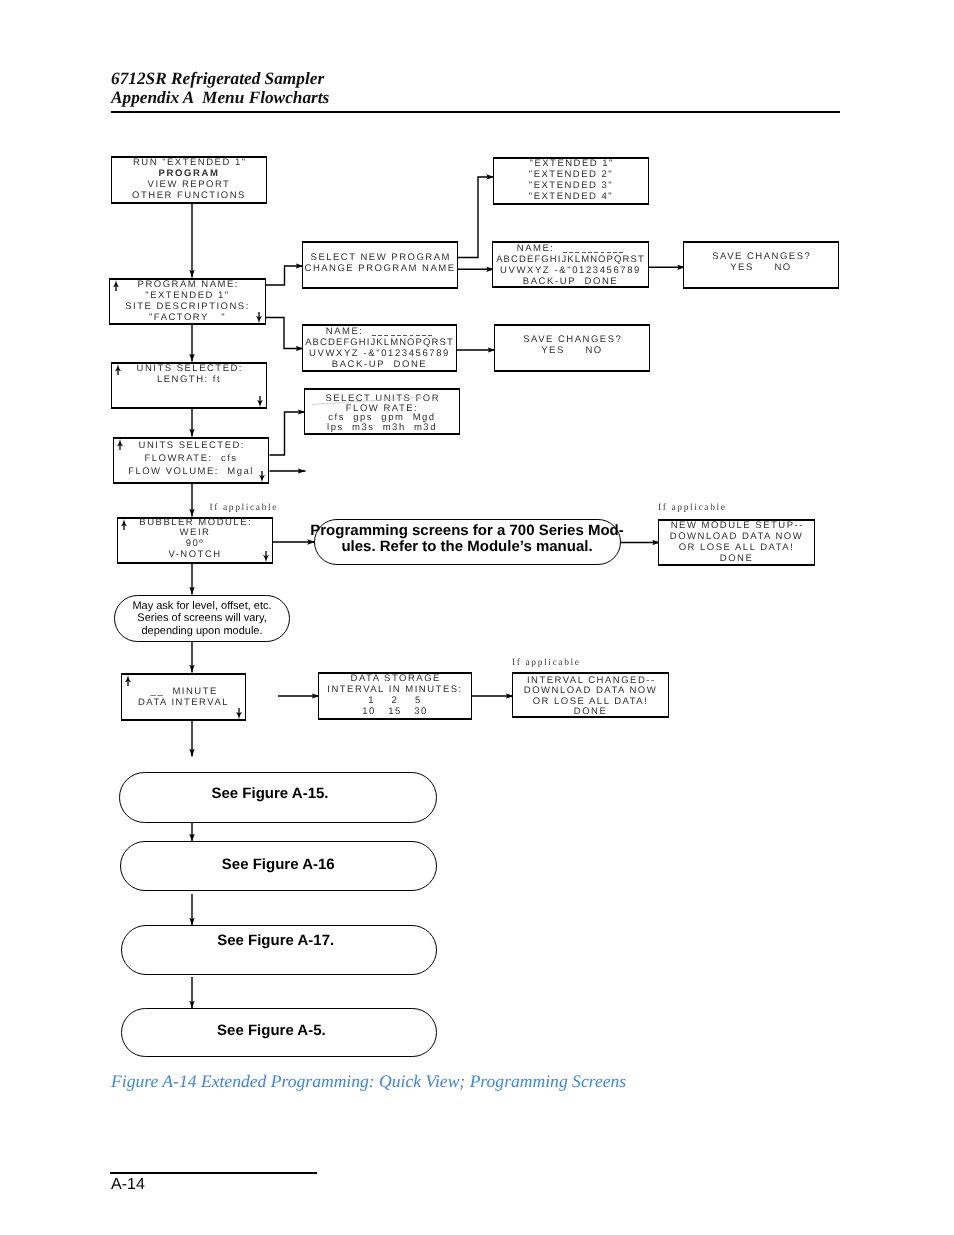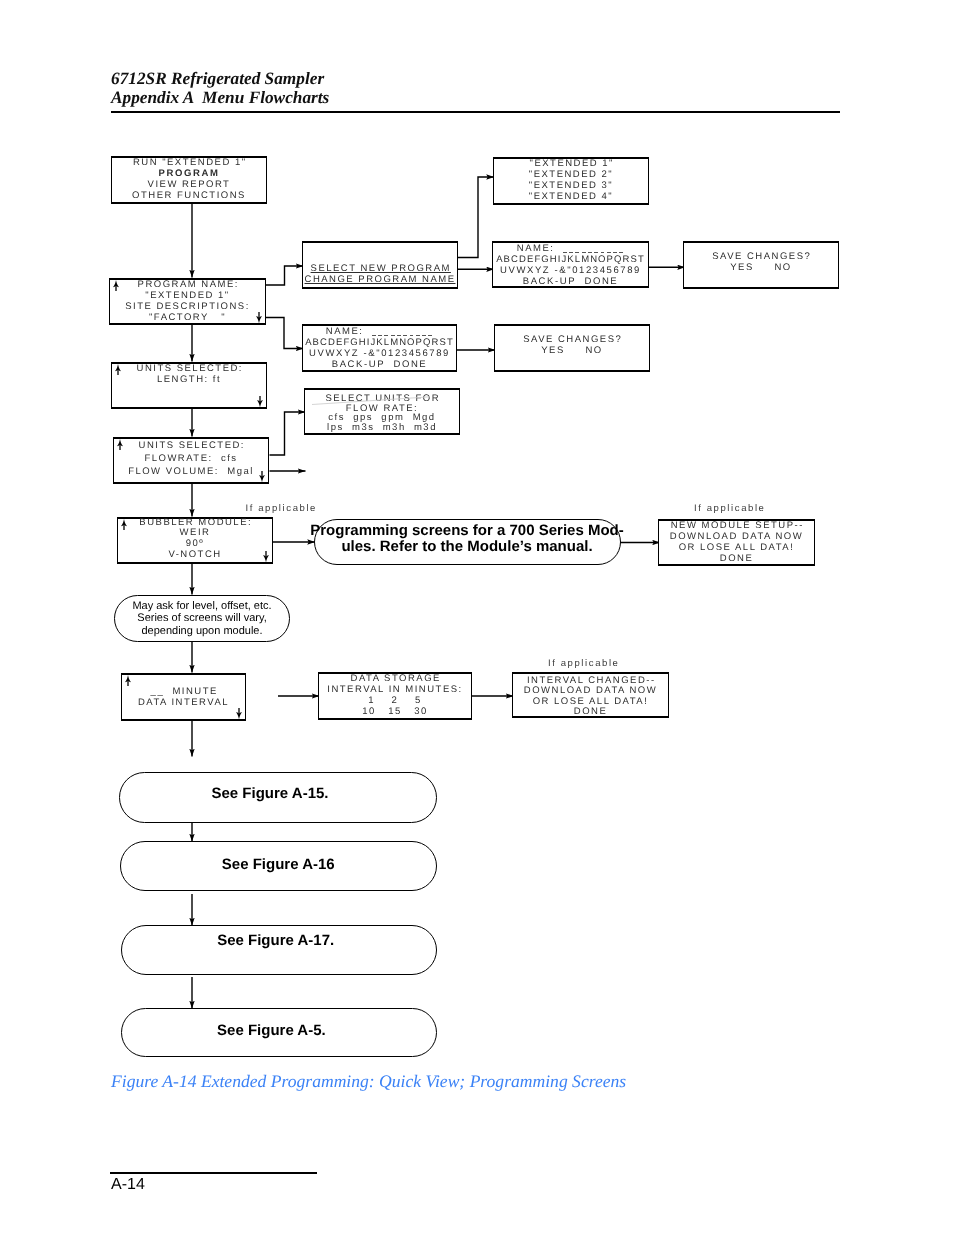--- a/index.html
+++ b/index.html
@@ -12,22 +12,22 @@
        font-weight:bold;font-size:17.3px;white-space:pre;color:#111;line-height:18.7px;}
   .rule{position:absolute;background:#000;}
   .cap{position:absolute;font-family:"Liberation Serif",serif;font-style:italic;
        font-size:17.6px;white-space:pre;color:#3b82f6;line-height:18px;}
   .pg{position:absolute;font-family:"Liberation Sans",sans-serif;font-size:16px;color:#000;}
   svg#wires,svg#overlay{position:absolute;left:0;top:0;width:954px;height:1235px;pointer-events:none;}
   .box{position:absolute;border:2px solid #000;border-left-width:1.5px;border-right-width:1.5px;background:#fff;box-sizing:border-box;}
   .lcd{position:absolute;left:0;right:0;font-family:"Liberation Sans",sans-serif;
        font-size:9.5px;letter-spacing:1.5px;text-indent:1.5px;
        color:#2e2e2e;text-align:center;white-space:pre;line-height:11px;}
-  .note{position:absolute;font-family:Liberation Sans, sans-serif;font-size:9.5px;
-        letter-spacing:1.6px;color:#3a3a3a;white-space:pre;line-height:11px;margin-left:36px;}
+  .note{position:absolute;font-family:Liberation Serif, serif;font-size:9.5px;
+        letter-spacing:1.6px;color:#3a3a3a;white-space:pre;line-height:11px;}
   .stad{position:absolute;border:1px solid #000;background:#fff;box-sizing:border-box;
         display:flex;align-items:center;justify-content:center;}
   .stad.shiftl{padding-right:16px;padding-bottom:10px;}
   .stad.ps{padding-bottom:6px;}
   .stad.s15{padding-bottom:7px;}
   .stad.s16{padding-right:12px;padding-bottom:2px;}
   .stad.s17{padding-right:6px;padding-bottom:18px;}
   .stad.s5{padding-right:16px;padding-bottom:4px;}
   .stadtxt{font-family:"Liberation Sans",sans-serif;font-size:15px;font-weight:bold;
            text-align:center;white-space:pre;line-height:16px;}
@@ -100,21 +100,21 @@
         </svg>
       </span>
     <span class="ar dn" style="right:2.9px;bottom:-0.1px;">
         <svg viewBox="0 0 60 114" preserveAspectRatio="none">
           <path d="M30 114 C34 94 42 60 60 42 L44 46 L36.5 54 L36.5 0 L23.5 0 L23.5 54 L16 46 L0 42 C18 60 26 94 30 114 Z" fill="#000"></path>
         </svg>
       </span>
   </div>
 
   <div class="box" style="left:302px;top:241px;width:156px;height:48px;">
-    <div class="lcd" style="top:20px;text-decoration:underline;">SELECT NEW PROGRAM
+    <div class="lcd" style="top:9px;">SELECT NEW PROGRAM
 CHANGE PROGRAM NAME</div>
   </div>
 
   <div class="box" style="left:492px;top:241px;width:157px;height:47px;">
     <div class="lcd lcd-name"><span style="letter-spacing:1.5px;text-indent:0">NAME:<span style="letter-spacing:5.8px"> </span><span style="letter-spacing:0"><i style="display:inline-block;width:3.9px;height:1px;background:#555;vertical-align:-2px;margin-right:2.4px;letter-spacing:0"></i><i style="display:inline-block;width:3.9px;height:1px;background:#555;vertical-align:-2px;margin-right:2.4px;letter-spacing:0"></i><i style="display:inline-block;width:3.9px;height:1px;background:#555;vertical-align:-2px;margin-right:2.4px;letter-spacing:0"></i><i style="display:inline-block;width:3.9px;height:1px;background:#555;vertical-align:-2px;margin-right:2.4px;letter-spacing:0"></i><i style="display:inline-block;width:3.9px;height:1px;background:#555;vertical-align:-2px;margin-right:2.4px;letter-spacing:0"></i><i style="display:inline-block;width:3.9px;height:1px;background:#555;vertical-align:-2px;margin-right:2.4px;letter-spacing:0"></i><i style="display:inline-block;width:3.9px;height:1px;background:#555;vertical-align:-2px;margin-right:2.4px;letter-spacing:0"></i><i style="display:inline-block;width:3.9px;height:1px;background:#555;vertical-align:-2px;margin-right:2.4px;letter-spacing:0"></i><i style="display:inline-block;width:3.9px;height:1px;background:#555;vertical-align:-2px;margin-right:2.4px;letter-spacing:0"></i><i style="display:inline-block;width:3.9px;height:1px;background:#555;vertical-align:-2px;margin-right:2.4px;letter-spacing:0"></i></span></span><br><span style="letter-spacing:1.1px;text-indent:0">ABCDEFGHIJKLMNOPQRST</span><br><span style="letter-spacing:1.6px;text-indent:0">UVWXYZ -&amp;"0123456789</span><br><span style="letter-spacing:1.6px;text-indent:0">BACK-UP  DONE</span></div>
   </div>
 
   <div class="box" style="left:683px;top:241px;width:156px;height:48px;">
     <div class="lcd" style="top:8.3px;">SAVE CHANGES?
 YES     NO</div>

